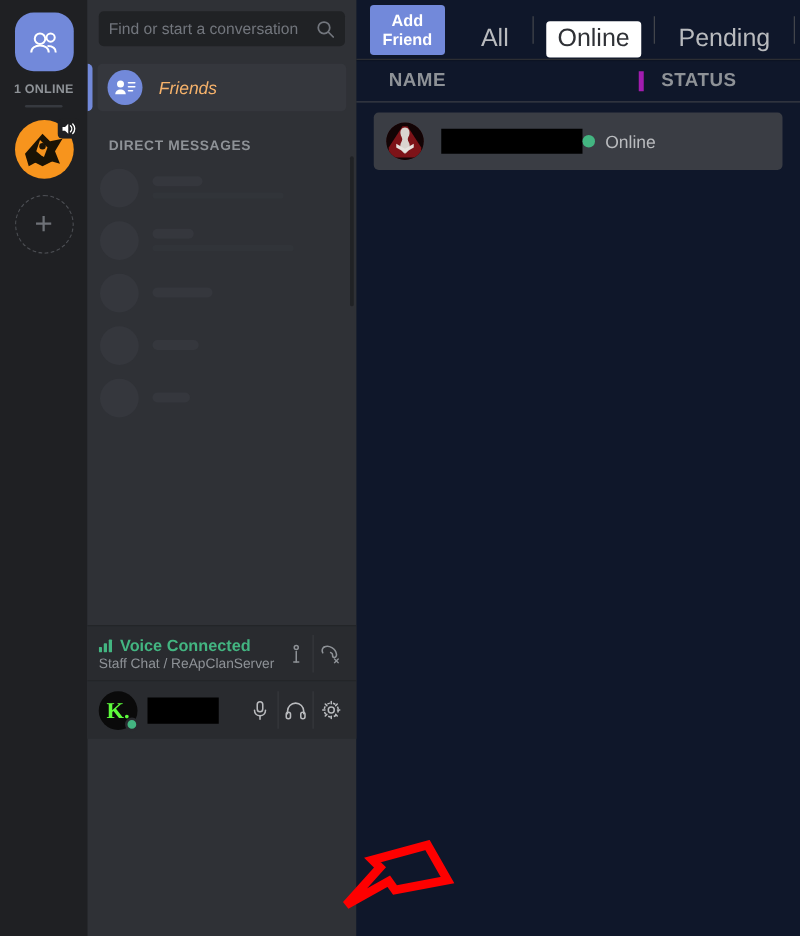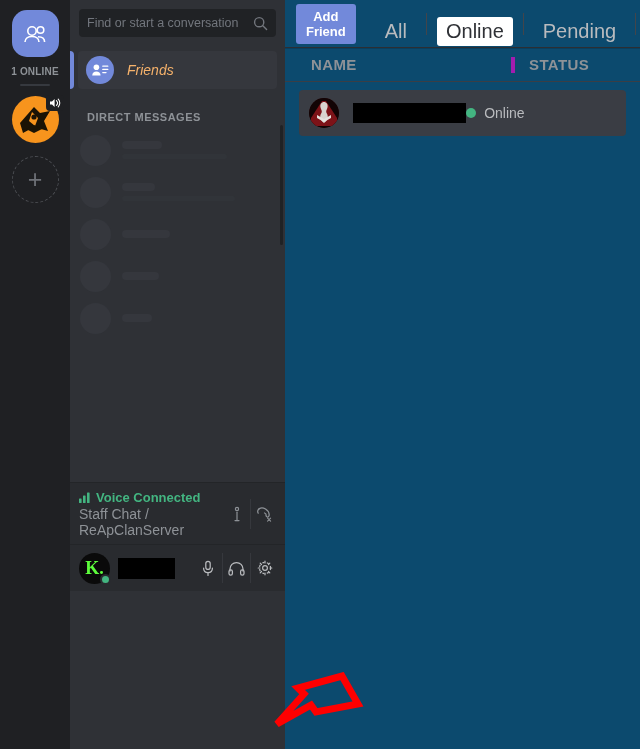--- a/index.html
+++ b/index.html
@@ -107,21 +107,21 @@
   .voice-panel {
     background: #292b2f; border-top: 1px solid #232528;
     padding: 7px 8px 6px 9px;
     display: flex; align-items: center;
   }
   .voice-info { flex: 1; min-width: 0; }
   .voice-title {
     display: flex; align-items: center; gap: 5px;
     font-size: 13px; font-weight: 600; color: #43b581;
   }
-  .voice-sub { font-size: 14px; color: #8e9297; margin-top: 1px; }
+  .voice-sub { font-size: 11px; color: #8e9297; margin-top: 1px; }
   .voice-btns { display: flex; }
   .voice-btn {
     width: 27px; height: 30px;
     display: flex; align-items: center; justify-content: center;
     cursor: pointer;
   }
   .voice-btn + .voice-btn { border-left: 1px solid #36383d; }
 
   
   .user-panel {
@@ -147,21 +147,21 @@
   }
   .user-btns { margin-left: auto; display: flex; }
   .user-btn {
     width: 28px; height: 30px;
     display: flex; align-items: center; justify-content: center;
     cursor: pointer;
   }
   .user-btn + .user-btn { border-left: 1px solid #36383d; }
 
   
-  .main { flex: 1; background: #0c4a6e; display: flex; flex-direction: column; min-width: 0; }
+  .main { flex: 1; background: #0f172a; display: flex; flex-direction: column; min-width: 0; }
   .topbar {
     height: 48px; flex: 0 0 48px;
     display: flex; align-items: center; padding: 0 0 0 11px;
     border-bottom: 1px solid #2c2e33;
     box-shadow: 0 1px 0 rgba(0,0,0,.15);
   }
   .add-friend-btn {
     background: #7289da; color: #fff;
     font-size: 13px; font-weight: 600;
     padding: 5px 10px; border-radius: 3px;

